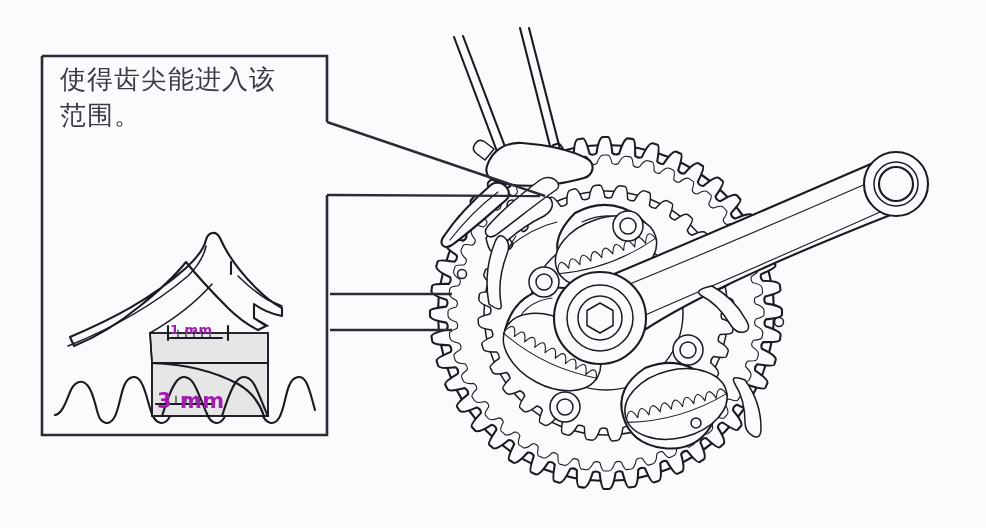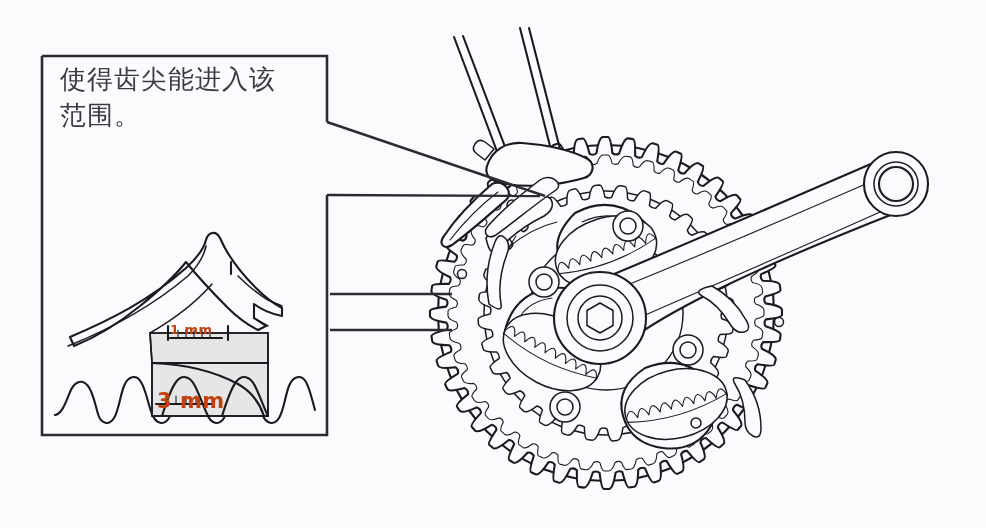--- a/index.html
+++ b/index.html
@@ -6,21 +6,21 @@
   body{width:986px;height:528px;overflow:hidden;
        font-family:"DejaVu Sans","Liberation Sans",sans-serif;}
   #stage{position:relative;width:986px;height:528px;background:#fbfbfd;}
   #stage svg{position:absolute;left:0;top:0;}
   .callout-text{
     position:absolute;left:60px;top:62px;width:258px;
     font-size:26px;line-height:1.38;color:#3a3a45;
     letter-spacing:1px;white-space:pre-line;
   }
   .dim-label{
-    position:absolute;color:#c2410c;font-weight:bold;
+    position:absolute;color:#a21caf;font-weight:bold;
     font-family:"DejaVu Sans","Liberation Sans",sans-serif;
   }
   #lbl1mm{left:170px;top:322px;font-size:13px;letter-spacing:0.5px;}
   #lbl3mm{left:157px;top:389px;font-size:21px;letter-spacing:0.5px;}
 </style>
 </head>
 <body>
 
 <div id="stage">
 

